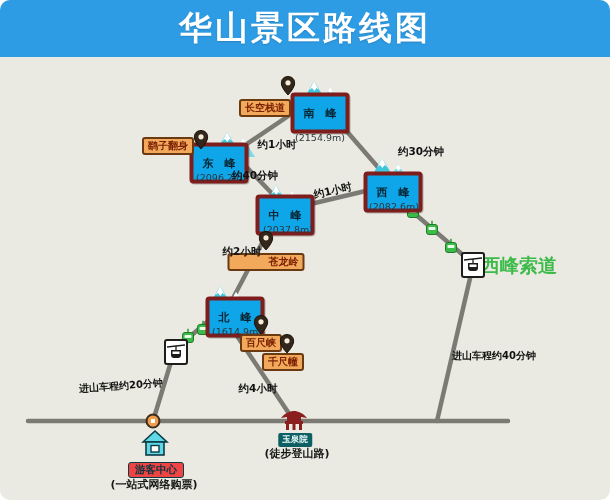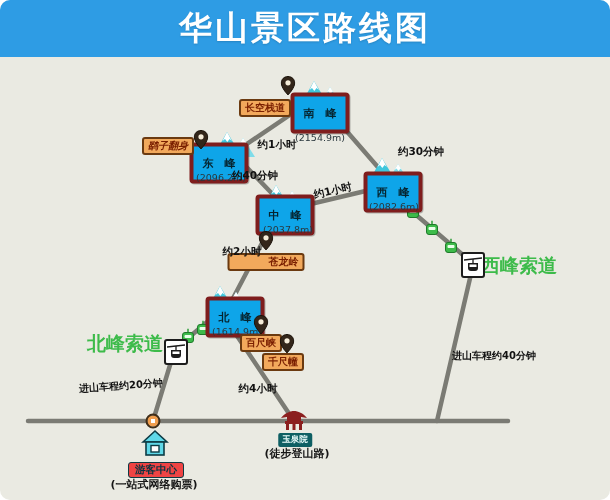--- a/index.html
+++ b/index.html
@@ -118,21 +118,21 @@
   <div class="el z4 elev" style="left:237px; top:331px;">(1614.9m)</div>
 
   <div class="el z4" style="left:288px; top:88px;">
     <svg width="15" height="20" viewBox="0 0 15 20">
         <path d="M7.5,0.5 C3.6,0.5 0.8,3.3 0.8,7 C0.8,12 7.5,19 7.5,19 C7.5,19 14.2,12 14.2,7 C14.2,3.3 11.4,0.5 7.5,0.5 Z" fill="#33261a" stroke="#1a120a"></path>
         <circle cx="7.5" cy="6.8" r="2.6" fill="#f5ecd8"></circle>
       </svg>
   </div>
   <div class="el z4 spot-label" style="left:265px; top:108px;">长空栈道</div>
 
-  <div class="el z4 spot-label" style="left:168px; top:146px;font-style:italic;">鹞子翻身</div>
+  <div class="el z4 spot-label" style="left:168px; top:146px;">鹞子翻身</div>
   <div class="el z4" style="left:201px; top:142px;">
     <svg width="15" height="20" viewBox="0 0 15 20">
         <path d="M7.5,0.5 C3.6,0.5 0.8,3.3 0.8,7 C0.8,12 7.5,19 7.5,19 C7.5,19 14.2,12 14.2,7 C14.2,3.3 11.4,0.5 7.5,0.5 Z" fill="#33261a" stroke="#1a120a"></path>
         <circle cx="7.5" cy="6.8" r="2.6" fill="#f5ecd8"></circle>
       </svg>
   </div>
 
   <div class="el z4" style="left:266px; top:243px;">
     <svg width="15" height="20" viewBox="0 0 15 20">
         <path d="M7.5,0.5 C3.6,0.5 0.8,3.3 0.8,7 C0.8,12 7.5,19 7.5,19 C7.5,19 14.2,12 14.2,7 C14.2,3.3 11.4,0.5 7.5,0.5 Z" fill="#33261a" stroke="#1a120a"></path>
@@ -159,21 +159,20 @@
 
   <div class="el z4 duration" style="left:277px; top:145px;">约1小时</div>
   <div class="el z4 duration" style="left:421px; top:152px;">约30分钟</div>
   <div class="el z4 duration" style="left:255px; top:176px;">约40分钟</div>
   <div class="el z4 duration rot-m13" style="left:333px; top:191px;">约1小时</div>
   <div class="el z4 duration" style="left:242px; top:252px;">约2小时</div>
   <div class="el z4 duration" style="left:258px; top:389px;">约4小时</div>
   <div class="el z4 drive rot-m4" style="left:121px; top:386px;">进山车程约20分钟</div>
   <div class="el z4 drive" style="left:494px; top:356px;">进山车程约40分钟</div>
 
-  <div class="el z4 cable-name" style="left:125px; top:344px;">北峰索道</div>
   <div class="el z4 station" style="left:176px; top:352px;">
     <svg width="18" height="18" viewBox="0 0 18 18">
         <line x1="0" y1="4" x2="18" y2="2" stroke="#1c1c1c" stroke-width="1.3"></line>
         <line x1="9" y1="3" x2="9" y2="7" stroke="#1c1c1c" stroke-width="1.3"></line>
         <path d="M4,7 h10 v5 a3,3 0 0 1 -3,3 h-4 a3,3 0 0 1 -3,-3 z" fill="#1c1c1c"></path>
         <rect x="5.5" y="8.5" width="7" height="2.5" fill="#ffffff"></rect>
       </svg>
   </div>
   <div class="el z4 cable-name" style="left:519px; top:266px;">西峰索道</div>
   <div class="el z4 station" style="left:473px; top:265px;">

